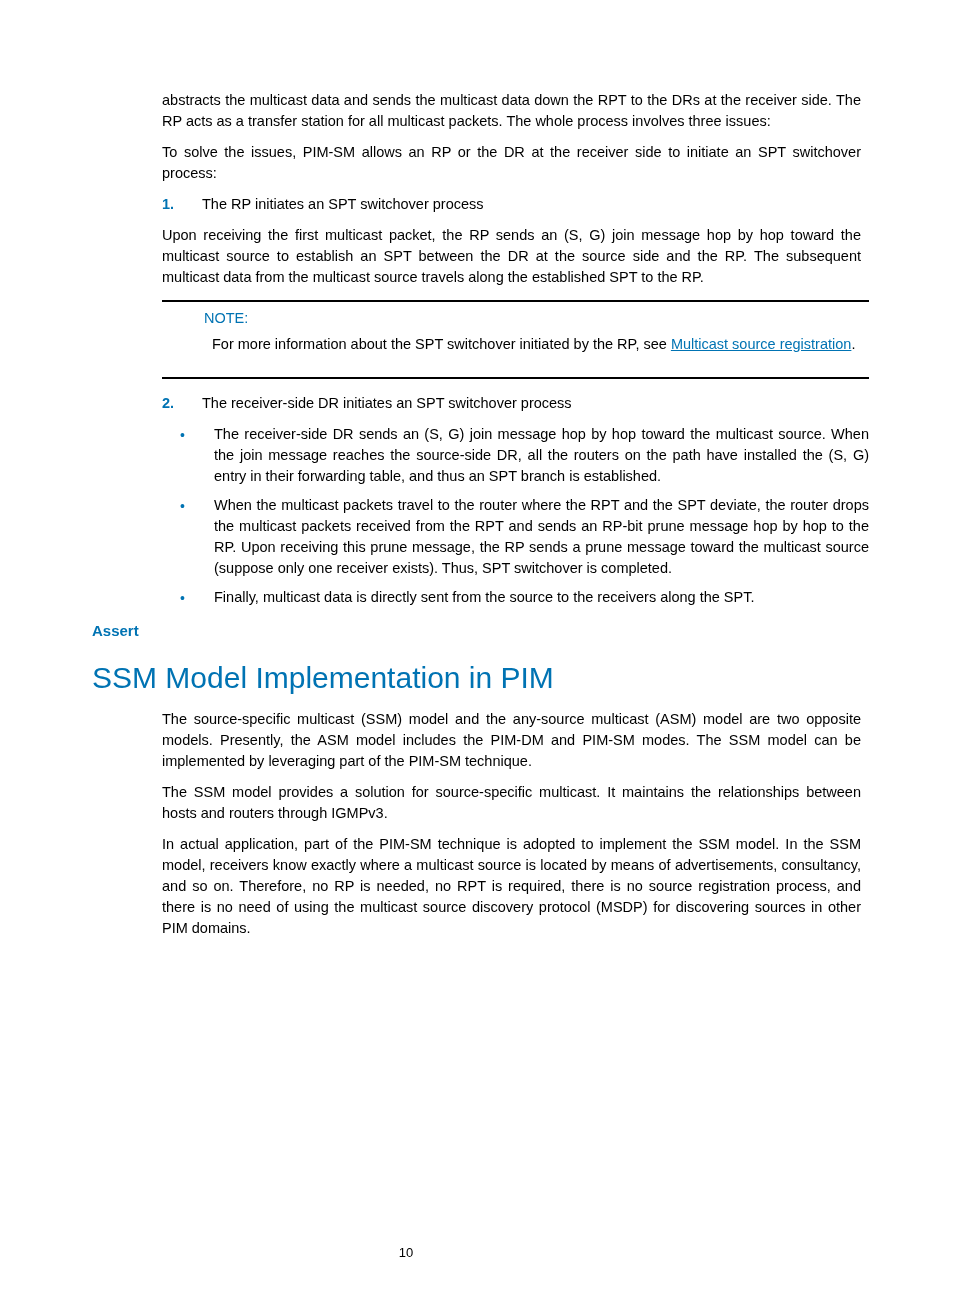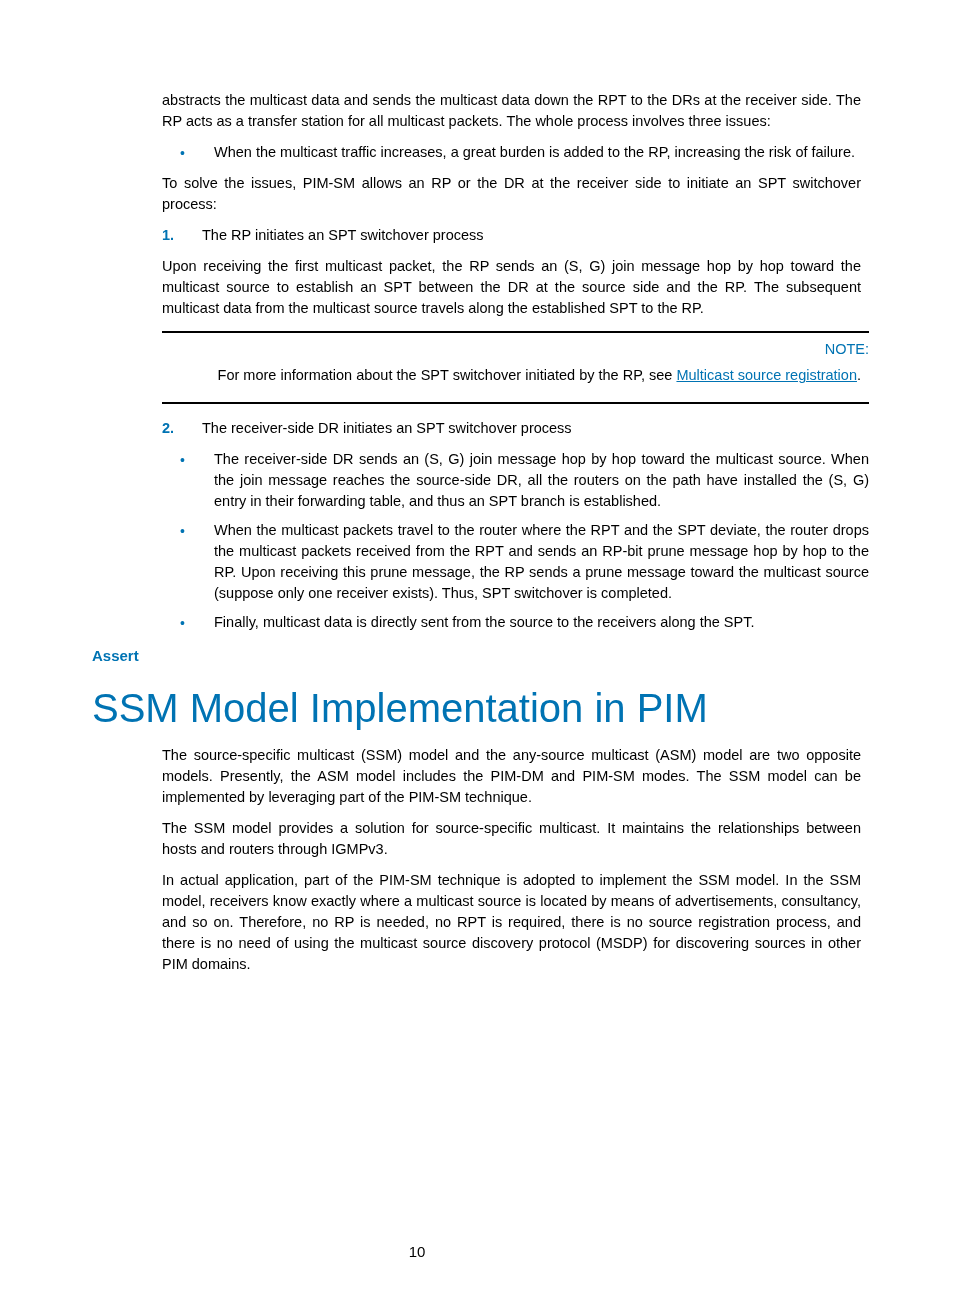--- a/index.html
+++ b/index.html
@@ -58,22 +58,21 @@
     position: absolute;
     left: 0;
     top: 0;
     color: #0073b3;
     font-weight: bold;
   }
   .note-box {
     border-top: 2px solid #000;
     border-bottom: 2px solid #000;
     margin: 12px 0 14px 70px;
-    padding: 8px 0 8px 42px;
-    text-align: right;
+    padding: 8px 0 14px 42px;
   }
   .note-box .note-label {
     color: #0073b3;
     margin: 0 0 4px 0;
   }
   .note-box .note-text {
     margin: 8px;
     line-height: 1.45;
   }
   a.link {
@@ -82,41 +81,40 @@
   }
   .h3 {
     color: #0073b3;
     font-weight: bold;
     font-size: 15px;
     margin: 14px 0 10px 0;
   }
   .h1 {
     color: #0073b3;
     font-weight: normal;
-    font-size: 40px;
+    font-size: 30px;
     margin: 22px 0 14px 0;
   }
   .page-num {
     position: absolute;
     bottom: 34px;
-    left: 16px;
+    left: 5px;
     width: 802px;
     text-align: center;
-    font-size: 15px;
+    font-size: 13px;
   }
 </style>
 </head>
 <body>
 
 <div class="page">
 
   <p class="body-text">abstracts the multicast data and sends the multicast data down the RPT to the DRs at the receiver side. The RP acts as a transfer station for all multicast packets. The whole process involves three issues:</p>
 
   <ul class="bul">
-    <li>When the multicast traffic increases, a great burden is added to the RP, increasing the risk of failure.</li>
   </ul>
 
   <p class="body-text">To solve the issues, PIM-SM allows an RP or the DR at the receiver side to initiate an SPT switchover process:</p>
 
   <ol class="num">
     <li>
       <span class="num-mark">1.</span>
       <span>The RP initiates an SPT switchover process</span>
     </li>
   </ol>

